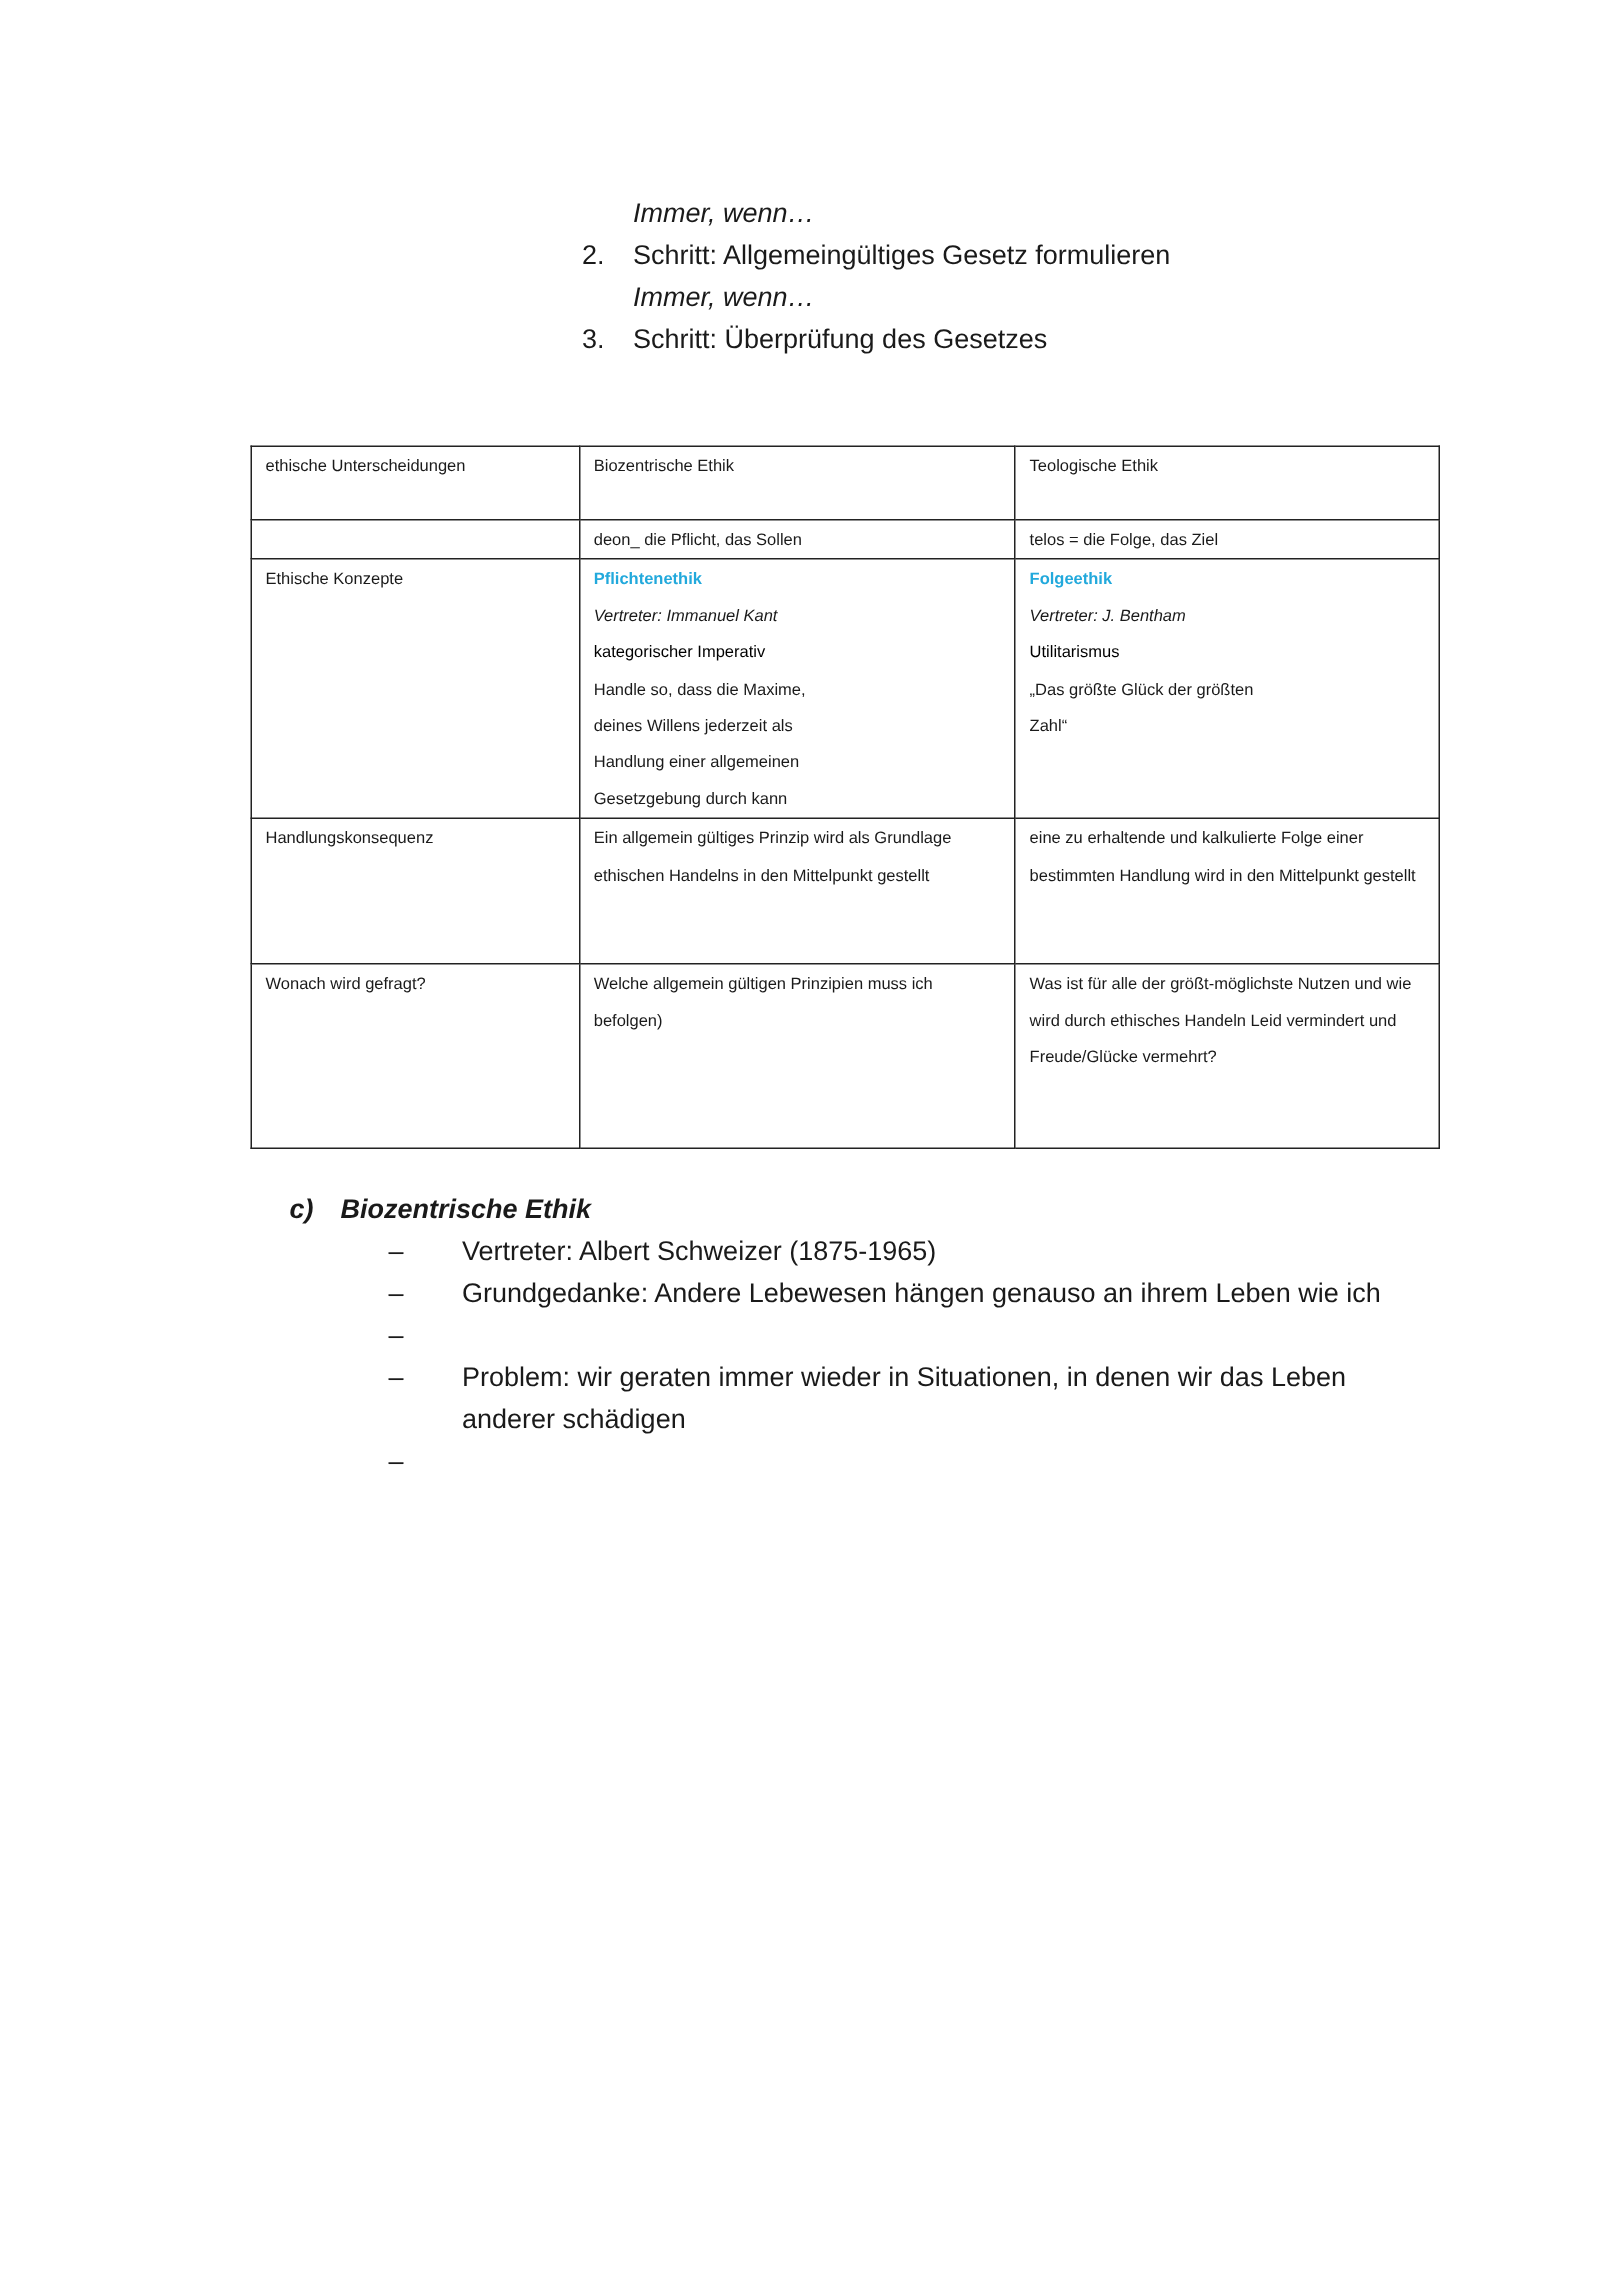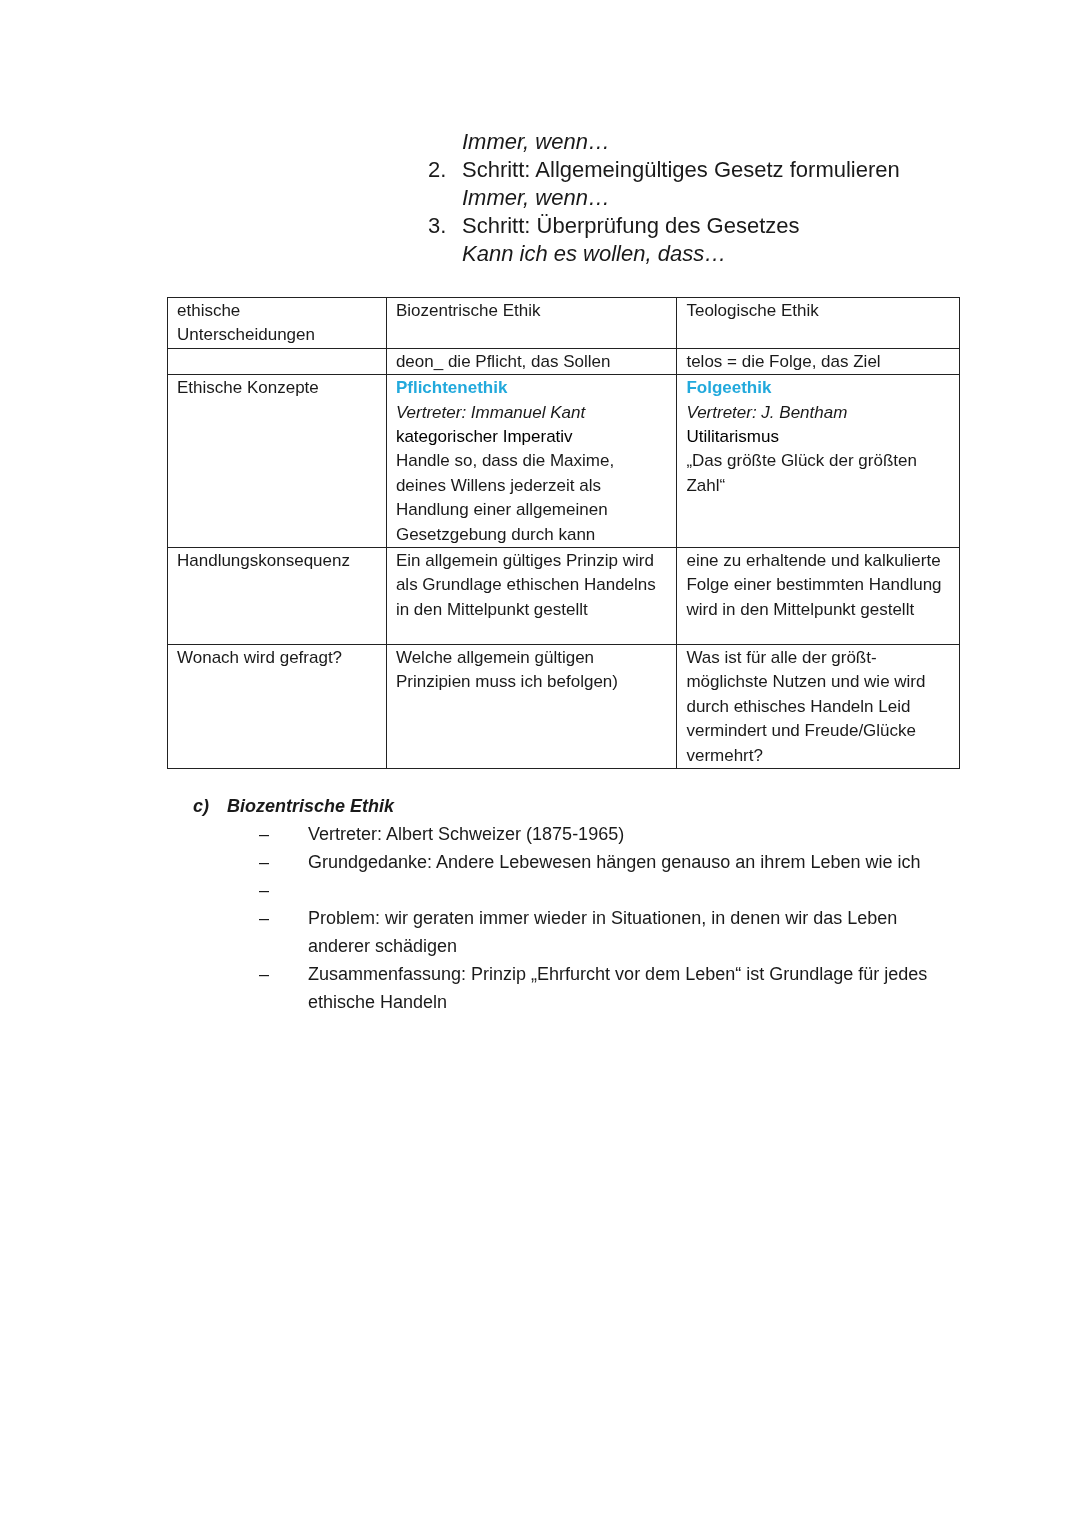--- a/index.html
+++ b/index.html
@@ -2,31 +2,31 @@
 <html><head>
   <meta charset="utf-8">
   <style>
     html, body { margin: 0; padding: 0; background: #ffffff; }
     body {
       width: 1080px; height: 1527px; position: relative; overflow: hidden;
       font-family: "Liberation Sans", "DejaVu Sans", sans-serif;
       color: #1a1a1a;
     }
     .page { position: absolute; left: 0; top: 0; width: 1080px; height: 1527px; }
-    .steps { position: absolute; left: 388px; top: 128px; width: 560px; font-size: 22px; line-height: 28px; margin-left: 40px; }
+    .steps { position: absolute; left: 388px; top: 128px; width: 560px; font-size: 18px; line-height: 28px; }
     .step-line { display: flex; }
     .step-num { width: 34px; }
     .step-text { flex: 1; }
     .italic { font-style: italic; }
     .indent { padding-left: 34px; }
 
     table.ethics {
       position: absolute; left: 167px; top: 297px;
       width: 793px; border-collapse: collapse;
-      font-size: 17px; line-height: 24.4px;
+      font-size: 11px; line-height: 24.4px;
     }
     table.ethics td {
       border: 1.5px solid #222;
       vertical-align: top;
       padding: 1px 9px 0 9px;
     }
     col.c1 { width: 219px; }
     col.c2 { width: 291px; }
     col.c3 { width: 283px; }
     tr.r1 td { height: 47px; }
@@ -54,21 +54,20 @@
     <div class="indent italic">Immer, wenn…</div>
     <div class="step-line">
       <span class="step-num">2.</span>
       <span class="step-text">Schritt: Allgemeingültiges Gesetz formulieren</span>
     </div>
     <div class="indent italic">Immer, wenn…</div>
     <div class="step-line">
       <span class="step-num">3.</span>
       <span class="step-text">Schritt: Überprüfung des Gesetzes</span>
     </div>
-    <div class="indent italic">Kann ich es wollen, dass…</div>
   </div>
 
   <table class="ethics">
     <colgroup>
         <col class="c1">
         <col class="c2">
         <col class="c3">
       </colgroup>
     <tbody>
         <tr class="r1">
@@ -129,18 +128,17 @@
       </li>
       <li>
         <span class="dash">–</span>
       </li>
       <li>
         <span class="dash">–</span>
         <span class="btext">Problem: wir geraten immer wieder in Situationen, in denen wir das Leben anderer schädigen</span>
       </li>
       <li>
         <span class="dash">–</span>
-        <span class="btext">Zusammenfassung: Prinzip „Ehrfurcht vor dem Leben“ ist Grundlage für jedes ethische Handeln</span>
       </li>
     </ul>
   </div>
 
 </div>
 
 </body></html>

